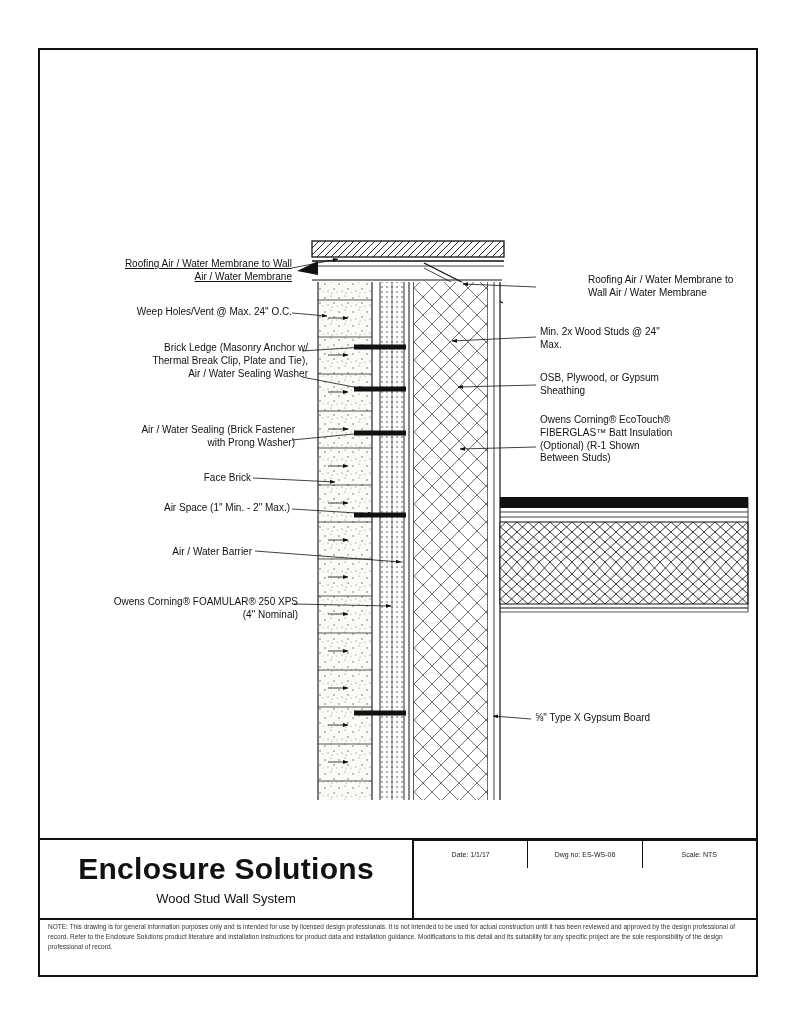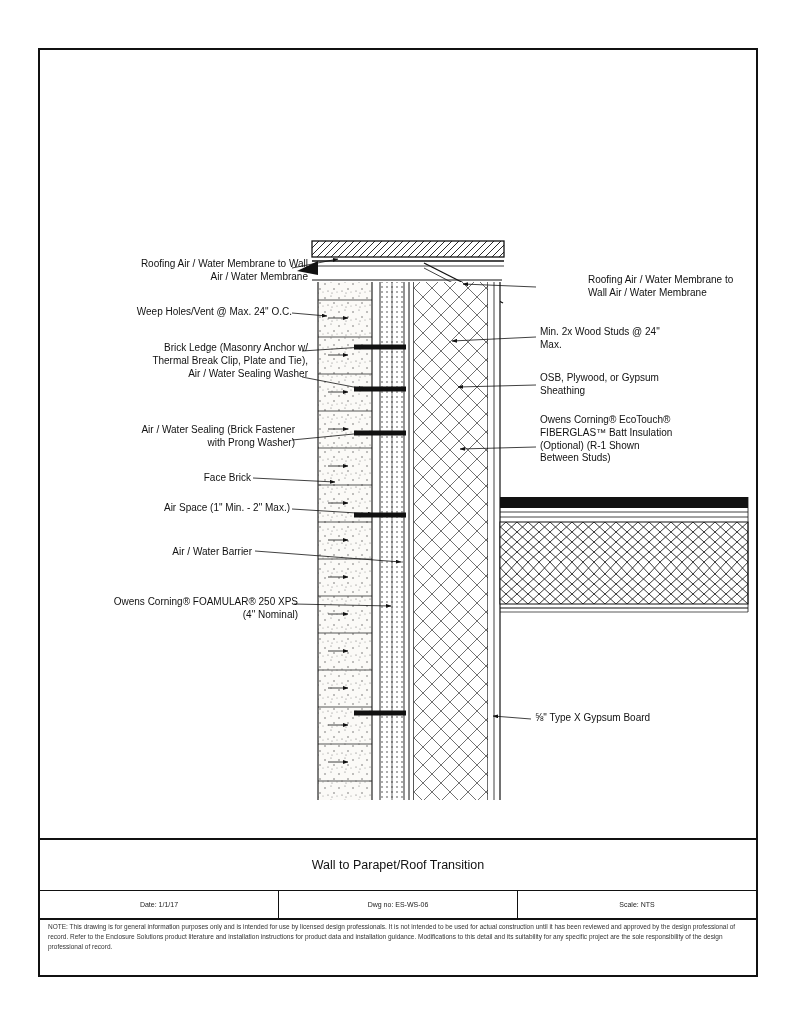--- a/index.html
+++ b/index.html
@@ -43,22 +43,25 @@
     position:absolute; left:8px; right:8px; top:872px;
     font-size:6.5px; line-height:1.55; color:#333;
   }
 </style>
 </head>
 <body>
 
 <div class="sheet">
 
   <div class="titleblock">
+    <div class="tb-left">
+      <div class="company">Enclosure Solutions</div>
+      <div class="system">Wood Stud Wall System</div>
+    </div>
     <div class="tb-right">
-      <div class="tb-title">Wall to Parapet/Roof Transition</div>
       <div class="tb-info">
         <div class="tb-cell">Date: 1/1/17</div>
         <div class="tb-cell">Dwg no: ES-WS-06</div>
         <div class="tb-cell">Scale: NTS</div>
       </div>
     </div>
   </div>
 
   <div class="note">NOTE: This drawing is for general information purposes only and is intended for use by licensed design professionals. It is not intended to be used for actual construction until it has been reviewed and approved by the design professional of record. Refer to the Enclosure Solutions product literature and installation instructions for product data and installation guidance. Modifications to this detail and its suitability for any specific project are the sole responsibility of the design professional of record.</div>
 </div>
@@ -195,21 +198,21 @@
     <line x1="255" y1="551" x2="401" y2="562" marker-end="url(#arr)"></line>
     <line x1="294" y1="604" x2="391" y2="606" marker-end="url(#arr)"></line>
     <line x1="536" y1="287" x2="463" y2="284" marker-end="url(#arr)"></line>
     <line x1="536" y1="337" x2="452" y2="341" marker-end="url(#arr)"></line>
     <line x1="536" y1="385" x2="458" y2="387" marker-end="url(#arr)"></line>
     <line x1="536" y1="447" x2="460" y2="449" marker-end="url(#arr)"></line>
     <line x1="531" y1="719" x2="493" y2="716" marker-end="url(#arr)"></line>
   </g>
 </svg>
 
-<div class="lbl ra" style="left:76px; top:258px; width:232px;">Roofing Air / Water Membrane to Wall
+<div class="lbl ra" style="left:60px; top:258px; width:232px;text-decoration:underline;">Roofing Air / Water Membrane to Wall
 Air / Water Membrane</div>
 <div class="lbl ra" style="left:60px; top:306px; width:232px;">Weep Holes/Vent @ Max. 24" O.C.</div>
 <div class="lbl ra" style="left:68px; top:342px; width:240px;">Brick Ledge (Masonry Anchor w/
 Thermal Break Clip, Plate and Tie),
 Air / Water Sealing Washer</div>
 <div class="lbl ra" style="left:63px; top:424px; width:232px;">Air / Water Sealing (Brick Fastener
 with Prong Washer)</div>
 <div class="lbl ra" style="left:60px; top:472px; width:191px;">Face Brick</div>
 <div class="lbl ra" style="left:60px; top:502px; width:230px;">Air Space (1" Min. - 2" Max.)</div>
 <div class="lbl ra" style="left:40px; top:546px; width:212px;">Air / Water Barrier</div>

